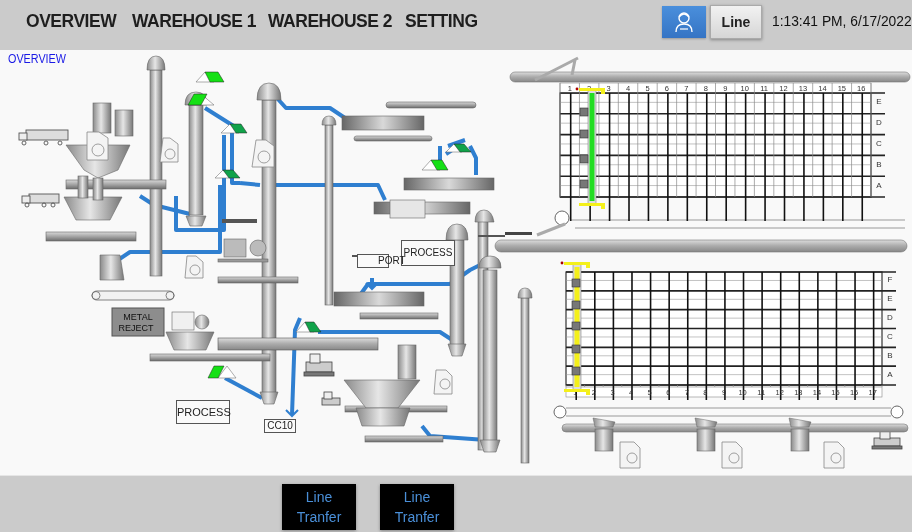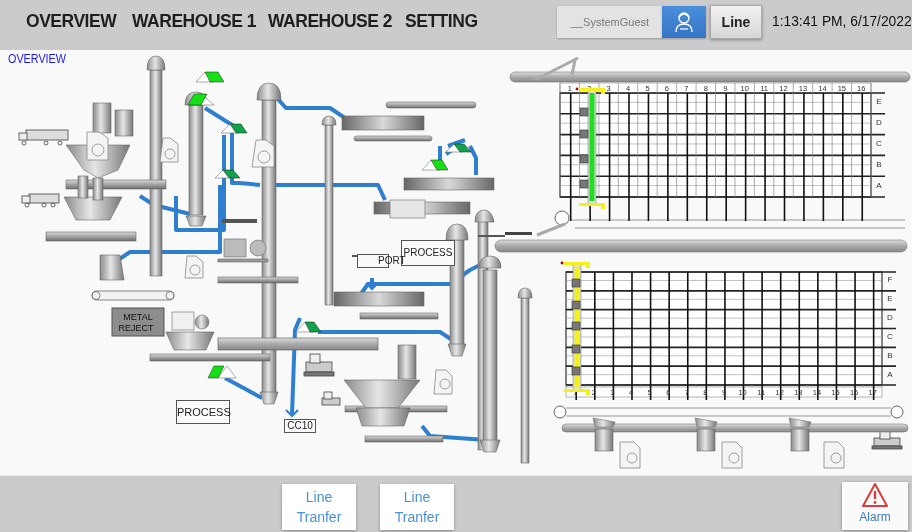--- a/index.html
+++ b/index.html
@@ -8,38 +8,37 @@
   #header { position: absolute; left: 0; top: 0; width: 912px; height: 50px; background: #cbcbcb; }
   .nav-tab { position: absolute; top: 10px; height: 26px; font-family: "Liberation Sans", sans-serif; font-size: 19px; font-weight: bold; color: #1e1e1e; letter-spacing: -0.5px; cursor: pointer; transform: scaleX(0.92); transform-origin: left center; }
   #user-field { position: absolute; left: 557px; top: 6px; width: 106px; height: 32px; background: #e3e3e3; color: #777; font-size: 11px; line-height: 32px; text-align: center; box-shadow: 0 1px 2px rgba(0,0,0,0.25); }
   #user-btn { position: absolute; left: 662px; top: 6px; width: 44px; height: 32px; background: linear-gradient(180deg,#4a8fdc,#3574c4); box-shadow: 0 1px 2px rgba(0,0,0,0.25); display: flex; align-items: center; justify-content: center; }
   #login-btn { position: absolute; left: 710px; top: 5px; width: 52px; height: 34px; background: linear-gradient(180deg,#f2f2f2,#d6d6d6); border: 1px solid #aaa; box-shadow: 0 1px 3px rgba(0,0,0,0.35); font-size: 14px; font-weight: bold; color: #222; line-height: 32px; text-align: center; }
   #clock { position: absolute; left: 772px; top: 12px; font-size: 15px; color: #111; white-space: nowrap; transform: scaleX(0.92); transform-origin: left center; }
   #canvas { position: absolute; left: 0; top: 50px; width: 912px; height: 426px; background: #f9f9f9; border-bottom: 1px solid #e6e6e6; }
   #canvas-title { position: absolute; left: 8px; top: 2px; font-size: 12px; color: #1a1ae6; transform: scaleX(0.9); transform-origin: left top; }
   #diagram { position: absolute; left: 0; top: 0; }
   #footer { position: absolute; left: 0; top: 476px; width: 912px; height: 56px; background: #cbcbcb; }
-  .line-btn { position: absolute; top: 8px; width: 74px; height: 46px; background: #ffffff; box-shadow: 0 1px 3px rgba(0,0,0,0.35); color: #4a8fd8; font-size: 14px; text-align: center; line-height: 20px; padding-top: 3px; }
+  .line-btn { position: absolute; top: 8px; width: 74px; height: 46px; background: #000000; box-shadow: 0 1px 3px rgba(0,0,0,0.35); color: #4a8fd8; font-size: 14px; text-align: center; line-height: 20px; padding-top: 3px; }
   .line-btn span { display: block; }
   #alarm-btn { position: absolute; left: 842px; top: 6px; width: 66px; height: 48px; background: #fafafa; box-shadow: 0 1px 3px rgba(0,0,0,0.35); text-align: center; }
   #alarm-label { display: block; color: #3b7cc8; font-size: 12px; margin-top: -2px; }
   .lbl-box { position: absolute; background: #fafafa; border: 1px solid #555; font-size: 10px; color: #222; text-align: center; }
 </style>
 </head>
 <body>
 
 <div id="app">
 
   <div id="header">
     <div class="nav-tab" style="left:26px">OVERVIEW</div>
     <div class="nav-tab" style="left:132px">WAREHOUSE 1</div>
     <div class="nav-tab" style="left:268px">WAREHOUSE 2</div>
     <div class="nav-tab" style="left:405px">SETTING</div>
 
-    <div id="user-field">__SystemGuest</div>
     <div id="user-btn">
       <svg width="22" height="24" viewBox="0 0 22 24">
         <circle cx="11" cy="8" r="5" fill="none" stroke="#fff" stroke-width="1.4"></circle>
         <path d="M6 7 Q11 1 16 7" fill="none" stroke="#fff" stroke-width="1.4"></path>
         <path d="M3 22 Q3 14 11 14 Q19 14 19 22" fill="none" stroke="#fff" stroke-width="1.4"></path>
         <path d="M7 19 L15 19" stroke="#fff" stroke-width="1.2"></path>
       </svg>
     </div>
     <div id="login-btn">Line</div>
     <div id="clock">1:13:41 PM, 6/17/2022</div>
@@ -489,34 +488,26 @@
           <rect x="572" y="345" width="8" height="8" fill="#777" stroke="#333" stroke-width="0.6"></rect>
           <rect x="572" y="367" width="8" height="8" fill="#777" stroke="#333" stroke-width="0.6"></rect>
         </g>
     </svg>
 
     <div id="canvas-title">OVERVIEW</div>
 
     <div class="lbl-box" style="left:176px;top:350px;width:54px;height:24px;line-height:22px;font-size:11px;">PROCESS</div>
     <div class="lbl-box" style="left:401px;top:190px;width:54px;height:26px;line-height:24px;font-size:10px;">PROCESS</div>
     <div class="lbl-box" style="left:357px;top:204px;width:32px;height:14px;line-height:12px;padding-left:20px;">PORT</div>
-    <div class="lbl-box" style="left:284px;top:369px;width:32px;height:14px;line-height:12px;">CC10</div>
+    <div class="lbl-box" style="left:264px;top:369px;width:32px;height:14px;line-height:12px;">CC10</div>
   </div>
 
   <div id="footer">
     <div class="line-btn" style="left:282px">
       <span>Line Tranfer</span>
       <span>WH1</span>
     </div>
     <div class="line-btn" style="left:380px">
       <span>Line Tranfer</span>
       <span>WH2</span>
     </div>
-    <div id="alarm-btn">
-      <svg width="28" height="26" viewBox="0 0 28 26">
-        <path d="M14 2 L26 24 L2 24 Z" fill="none" stroke="#e03a3a" stroke-width="2" stroke-linejoin="round"></path>
-        <path d="M14 9 L14 17" stroke="#e03a3a" stroke-width="2.4"></path>
-        <circle cx="14" cy="20.5" r="1.4" fill="#e03a3a"></circle>
-      </svg>
-      <span id="alarm-label">Alarm</span>
-    </div>
   </div>
 </div>
 
 </body></html>

